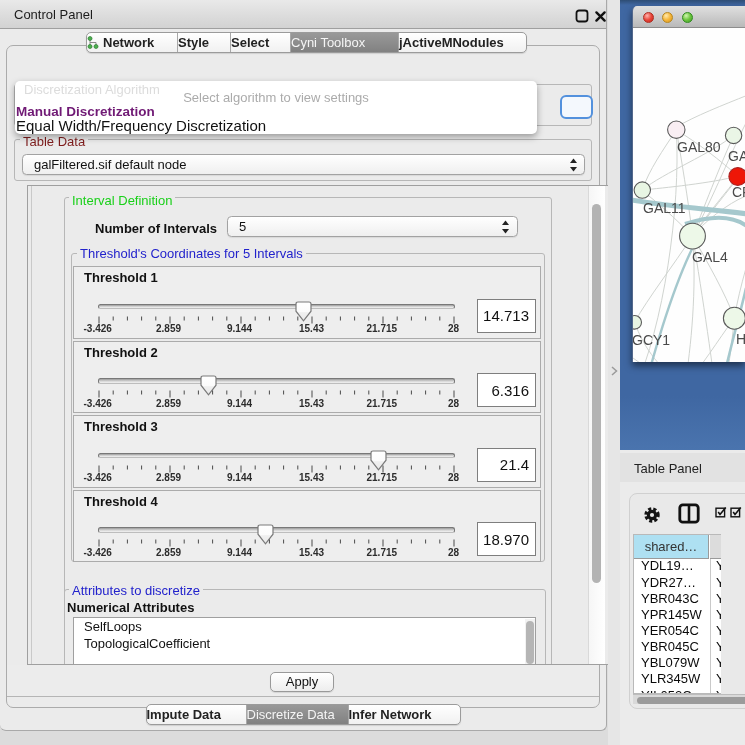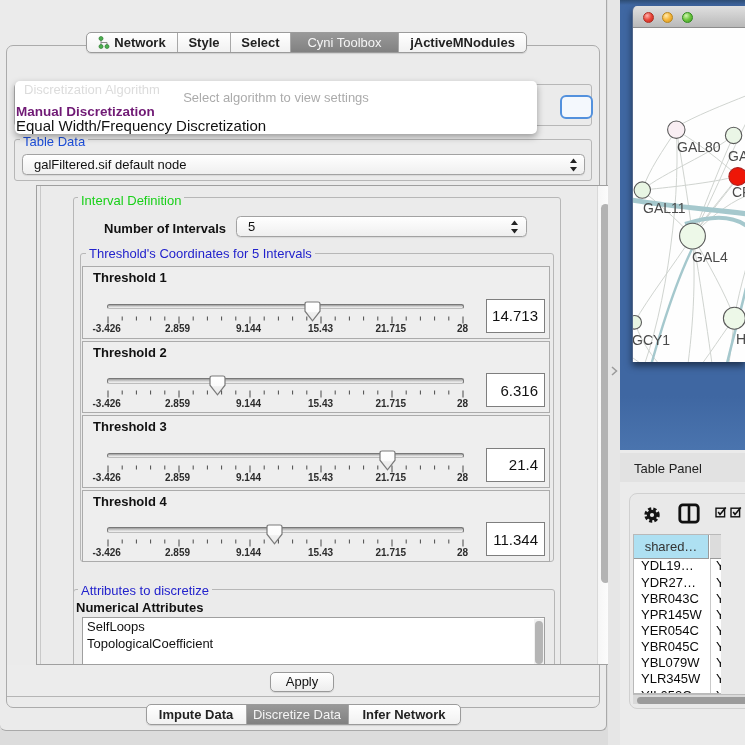--- a/index.html
+++ b/index.html
@@ -8,52 +8,52 @@
 #win{position:absolute;left:0;top:0;width:607px;height:731px;background:#ebebeb;
  border-right:1px solid #a9a9a9;border-bottom:1px solid #a9a9a9;border-radius:0 0 6px 6px}
 #titlebar{position:absolute;left:0;top:0;width:606px;height:29px;
  background:linear-gradient(#e9e9e9,#d2d2d2);border-bottom:1px solid #9f9f9f}
 #titlebar .t{position:absolute;left:14px;top:7px;font-size:13px;color:#1c1c1c}
 #panel{position:absolute;left:6px;top:45px;width:594px;height:663px;
  background:#ebebeb;border:1px solid #ababab;border-radius:7px}
 .seg{position:absolute;height:21px;border:1px solid #9b9b9b;border-radius:5px;
  background:linear-gradient(#ffffff,#f1f1f1);display:flex;overflow:hidden;
  box-shadow:0 1px 1px rgba(0,0,0,0.12);z-index:5}
-.seg .s{height:100%;display:flex;align-items:center;justify-content:center;
+.seg .s{height:100%;display:flex;align-items:center;justify-content:flex-start;
  font-size:13px;font-weight:bold;color:#222;border-right:1px solid #a8a8a8}
 .seg .s:last-child{border-right:none}
 .seg .on{background:linear-gradient(#999999,#818181);color:#f5f5f5;font-weight:normal}
 .grp{position:absolute;border:1px solid #b7b7b7;border-radius:3px}
 .glab{position:absolute;font-size:13px;background:#ebebeb;padding:0 3px;white-space:nowrap}
 .combo{position:absolute;height:21px;border:1px solid #a2a2a2;border-radius:4.5px;
  background:linear-gradient(#ffffff,#efefef);font-size:13px;color:#111;
  box-shadow:0 1px 1px rgba(0,0,0,0.08)}
 .combo .ct{position:absolute;left:11px;top:2.5px}
 .arr{position:absolute}
-#vp{position:absolute;left:29px;top:139px;width:605px;height:480px;
+#vp{position:absolute;left:20px;top:139px;width:605px;height:480px;
  border:1px solid #9f9f9f;background:#ebebeb;overflow:hidden}
 #vsb{position:absolute;left:559.5px;top:0;width:17px;height:478px;
  background:linear-gradient(90deg,#f6f6f6,#ffffff);border-left:1px solid #d9d9d9}
 #vsb .th{position:absolute;left:3.5px;top:18px;width:9px;height:379px;border-radius:4.5px;
  background:#b3b3b3}
 .trow{position:absolute;left:45px;width:468px;height:72.5px;background:#eeeeee;
  border:1px solid #ababab}
 .tlab{position:absolute;left:10px;top:3px;font-weight:bold;font-size:13px;color:#111}
 .track{position:absolute;left:24px;top:36.5px;width:357px;height:5.5px;border-radius:2.5px;
  background:linear-gradient(#9b9b9b,#d6d6d6 55%,#f3f3f3);border:1px solid #787878;border-bottom-color:#bdbdbd}
 .thumb{position:absolute;top:33.5px}
 .ticks{position:absolute;left:0px;top:48.5px}
 .tnums{position:absolute;left:0;top:56px;width:100%;font-size:10px;font-weight:bold;color:#2c2c2c}
 .tnums span{position:absolute;top:0}
 .tval{position:absolute;left:403px;top:31.5px;width:59px;height:34px;background:#fff;
  border:1.5px solid #7e7e7e;font-size:15px;color:#111;text-align:right;
  padding:7.5px 6px 0 0}
 #alist{position:absolute;left:45px;top:431px;width:463px;height:60px;background:#fff;
  border:1px solid #9f9f9f;font-size:13px;color:#111}
-#alist .li{padding-left:4px;height:17px;line-height:17px}
+#alist .li{padding-left:10px;height:17px;line-height:17px}
 #alsb{position:absolute;left:451px;top:1px;width:10px;height:56px;background:#f2f2f2}
 #alsb div{position:absolute;left:1px;top:2px;width:8px;height:43px;border-radius:4px;background:#b5b5b5}
 #applystrip{position:absolute;left:0px;top:619px;width:592px;height:32px;background:#ececec;
  border-bottom:1px solid #b5b5b5}
 #applybtn{position:absolute;left:263px;top:7px;width:64px;height:20px;border:1px solid #999;
  border-radius:5px;background:linear-gradient(#ffffff,#ededed);font-size:13px;color:#111;
  text-align:center;line-height:18px;box-shadow:0 1px 1px rgba(0,0,0,0.1)}
 #popup{position:absolute;left:8px;top:35px;width:522px;height:52.5px;background:#fff;
  border-radius:5px;box-shadow:0 3px 7px rgba(0,0,0,0.35);z-index:50}
 #popup .ghost{position:absolute;left:9px;top:1px;font-size:13px;color:#dcdcdc}
@@ -87,25 +87,34 @@
 <linearGradient id="thg" x1="0" y1="0" x2="0" y2="1">
  <stop offset="0" stop-color="#ffffff"></stop>
         <stop offset="0.55" stop-color="#fbfbfb"></stop>
  <stop offset="0.56" stop-color="#f0f0f0"></stop>
         <stop offset="1" stop-color="#e9e9e9"></stop>
 </linearGradient>
 </defs>
   </svg>
 
 <div id="win">
+ <div id="titlebar">
+      <span class="t">Control Panel</span>
+  <svg class="abs" style="left:575px;top:9px" width="14" height="14" viewBox="0 0 14 14">
+    <rect x="1.5" y="1.5" width="11" height="11" rx="2.5" fill="none" stroke="#111" stroke-width="1.8"></rect>
+      </svg>
+  <svg class="abs" style="left:593.5px;top:9.5px" width="13" height="13" viewBox="0 0 13 13">
+    <path d="M2.4 2.4 L10.6 10.6 M10.6 2.4 L2.4 10.6" stroke="#111" stroke-width="2.4" stroke-linecap="round"></path>
+      </svg>
+ </div>
  <div id="panel">
   <div class="grp" style="left:7px;top:38px;width:578px;height:42px"></div>
   <div class="abs" style="left:553px;top:49px;width:33px;height:24px;border:2.5px solid #5391dd;border-radius:6px;background:#f4f8fd"></div>
   <div class="grp" style="left:7px;top:93px;width:578px;height:42px"></div>
-  <div class="glab" style="left:13px;top:87.5px;color:#1d4ed8">Table Data</div>
+  <div class="glab" style="left:13px;top:87.5px;color:#7f1d1d">Table Data</div>
   <div class="combo" style="left:15px;top:107.5px;width:563px">
     <span class="ct">galFiltered.sif default node</span>
     <svg class="arr" style="right:6px;top:3px" width="9" height="14" viewBox="0 0 9 14">
       <path d="M4.5 0.5 L8 5 H1 Z" fill="#222"></path>
           <path d="M4.5 13.5 L8 9 H1 Z" fill="#222"></path>
         </svg>
   </div>
   <div id="vp">
     <div class="abs" style="left:3px;top:0;width:1px;height:478px;background:#c9c9c9"></div>
     <div class="grp" style="left:36px;top:11px;width:488px;height:475px"></div>
@@ -188,21 +197,21 @@
             <path d="M25.0 0.5V7.5M39.2 0.5V4.5M53.4 0.5V4.5M67.6 0.5V4.5M81.8 0.5V4.5M96.0 0.5V7.5M110.2 0.5V4.5M124.4 0.5V4.5M138.6 0.5V4.5M152.8 0.5V4.5M167.0 0.5V7.5M181.2 0.5V4.5M195.4 0.5V4.5M209.6 0.5V4.5M223.8 0.5V4.5M238.0 0.5V7.5M252.2 0.5V4.5M266.4 0.5V4.5M280.6 0.5V4.5M294.8 0.5V4.5M309.0 0.5V7.5M323.2 0.5V4.5M337.4 0.5V4.5M351.6 0.5V4.5M365.8 0.5V4.5M380.0 0.5V7.5" stroke="#4a4a4a" stroke-width="1" fill="none"></path>
           </svg>
   <div class="tnums">
             <span style="left:9.5px">-3.426</span>
             <span style="left:82px">2.859</span>
             <span style="left:153px">9.144</span>
             <span style="left:225px">15.43</span>
             <span style="left:292.5px">21.715</span>
             <span style="left:374px">28</span>
           </div>
-  <div class="tval">11.344</div>
+  <div class="tval">18.970</div>
 </div>
     <div class="grp" style="left:36px;top:403px;width:482px;height:80px"></div>
     <div class="glab" style="left:41px;top:396.5px;color:#2222cc">Attributes to discretize</div>
     <div class="abs" style="left:39px;top:413.5px;font-size:13px;font-weight:bold;color:#111">Numerical Attributes</div>
     <div id="alist">
       <div class="li">SelfLoops</div>
           <div class="li">TopologicalCoefficient</div>
       <div id="alsb">
             <div></div>
           </div>

